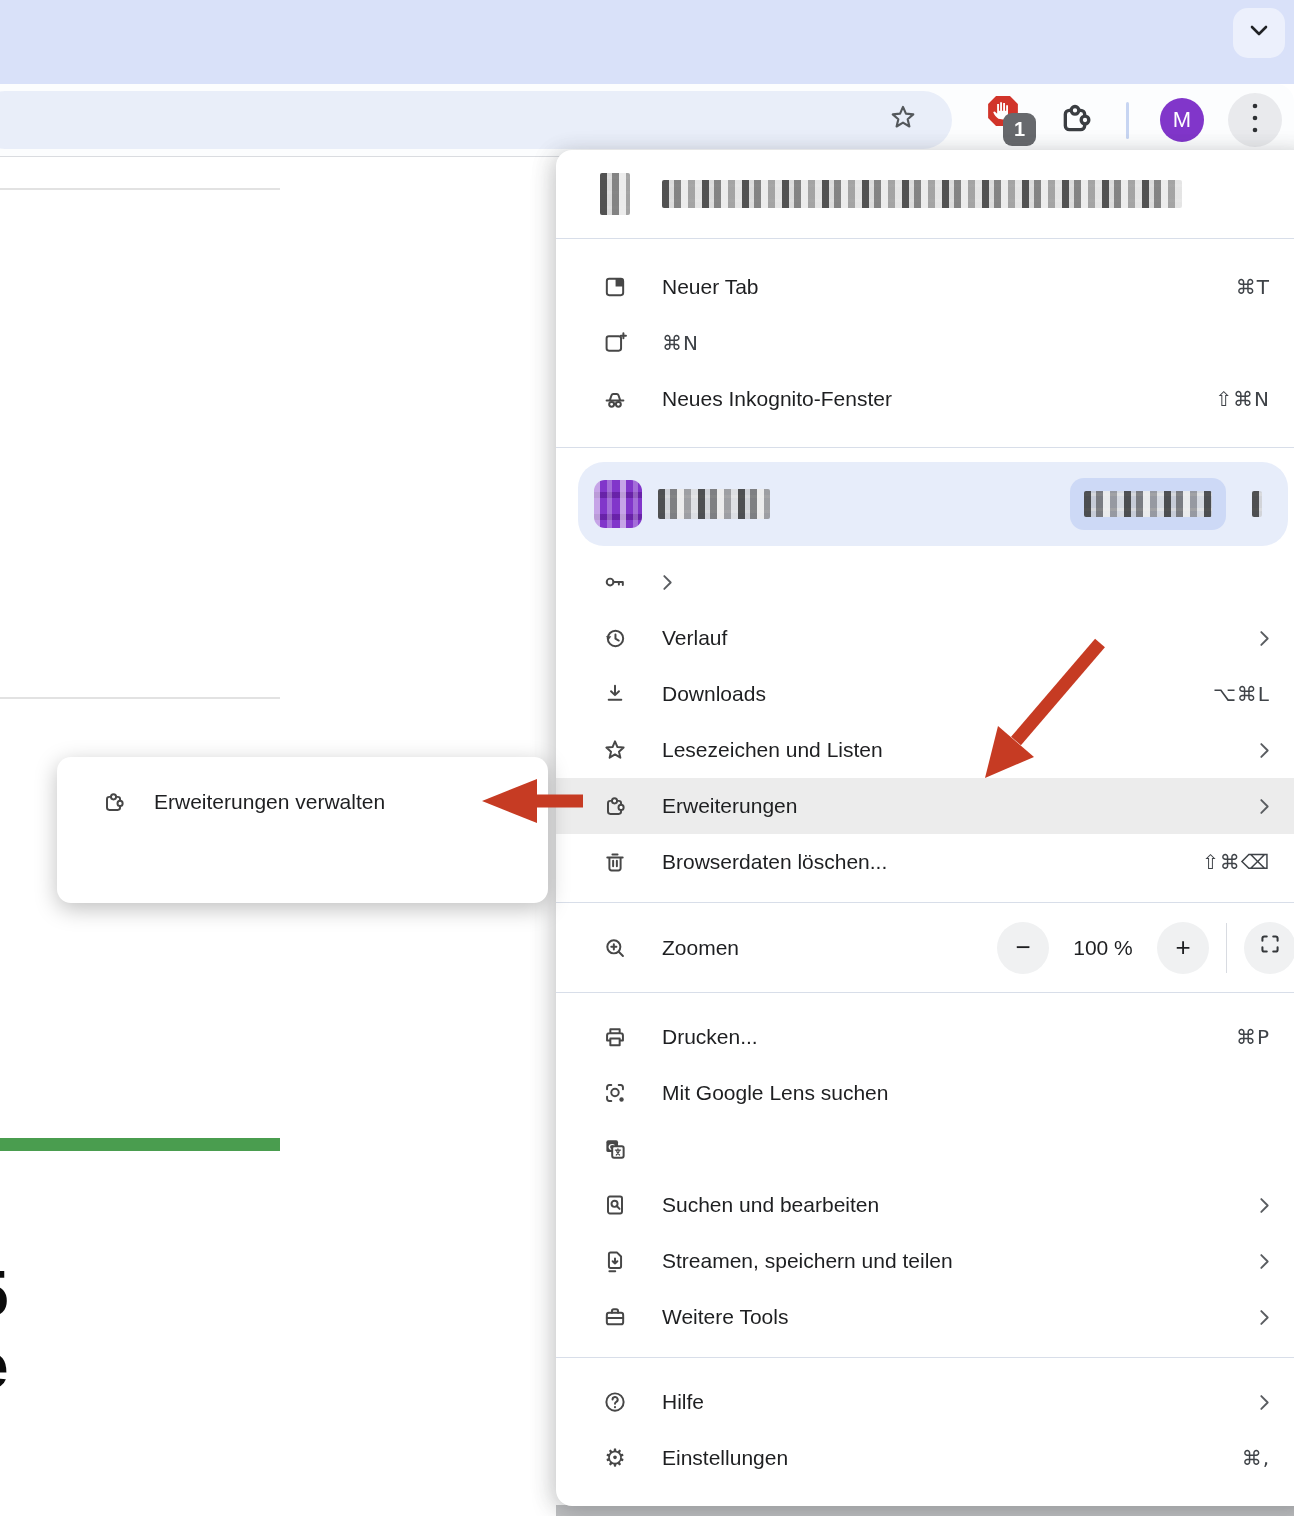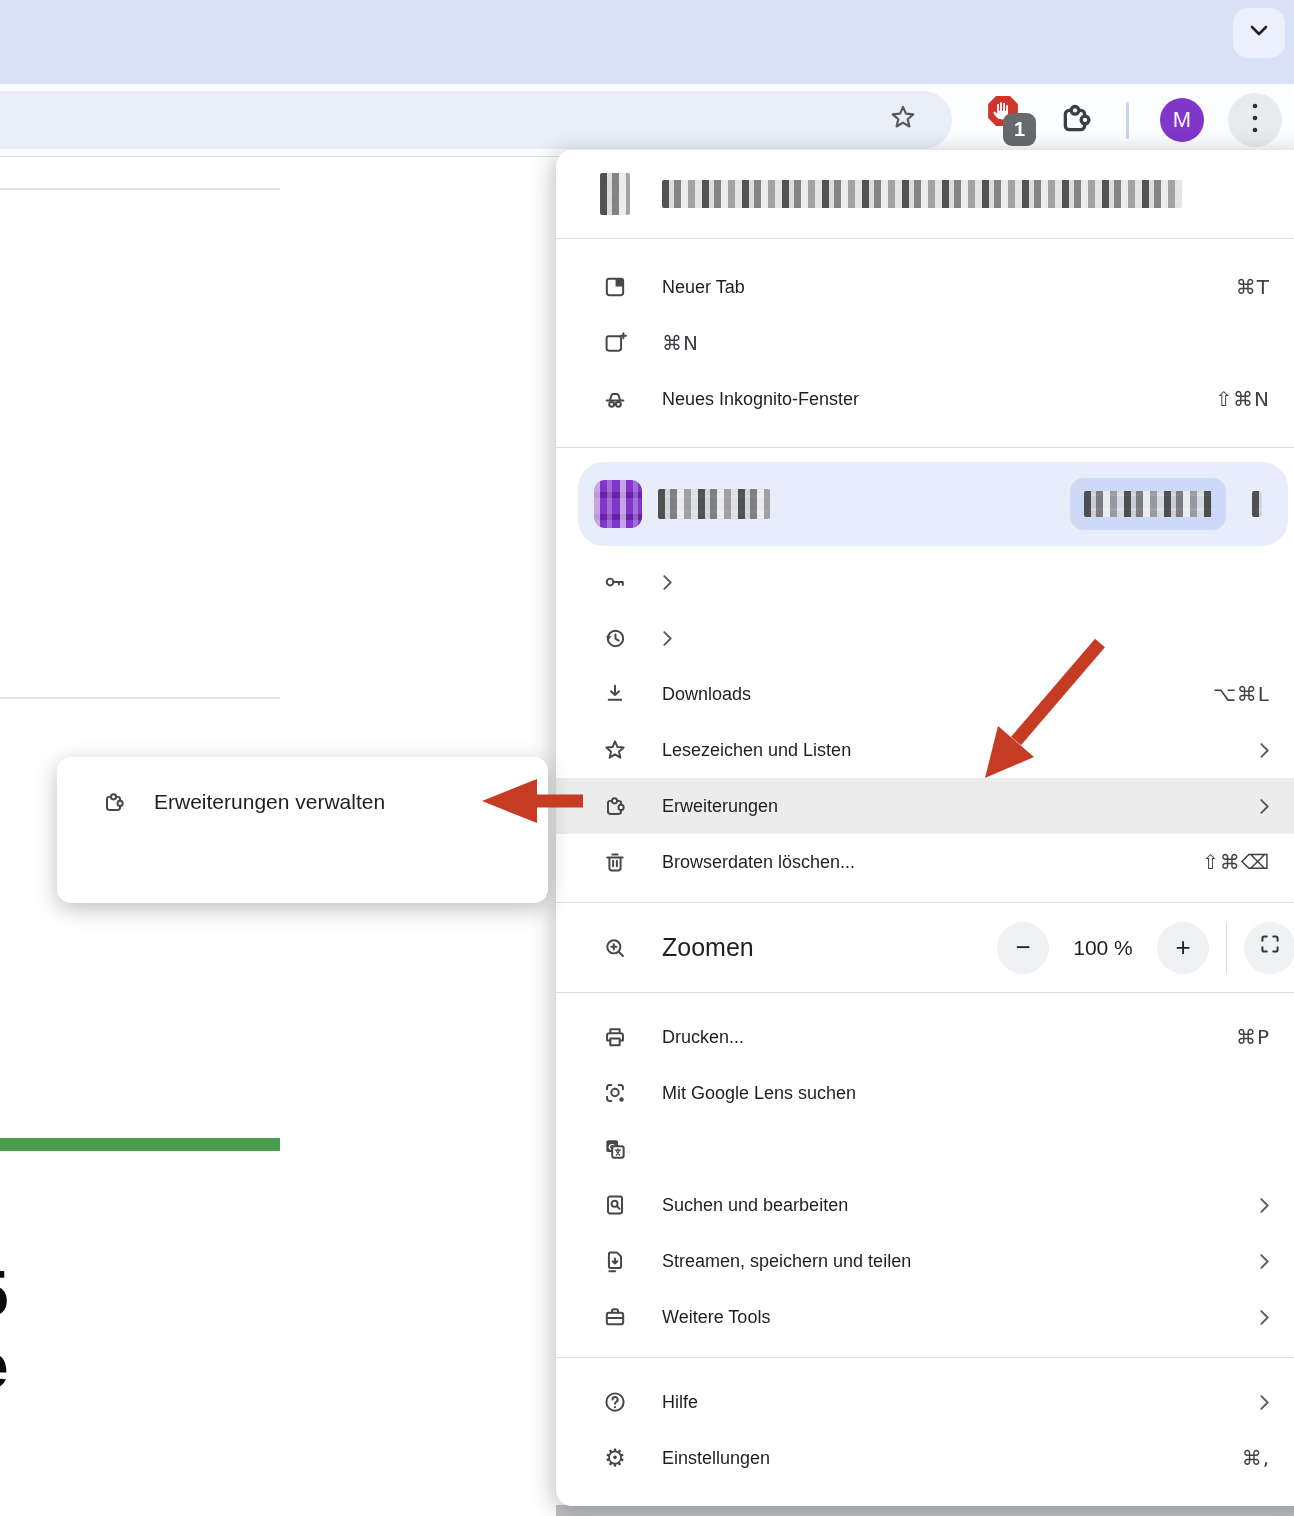--- a/index.html
+++ b/index.html
@@ -41,41 +41,41 @@
   .m-header .h-icon{width:30px;height:42px;margin-right:32px;}
   .m-header .h-title{width:520px;height:28px;}
   .sec{display:flex;flex-direction:column;}
   .sec-new{padding:20px 0;}
   .sec-main{padding:2px 0 12px 0;}
   .sec-tools{padding:16px 0 12px 0;}
   .sec-bottom{padding:16px 0 20px 0;}
   .mi{height:56px;display:flex;align-items:center;padding:0 44px;cursor:pointer;}
   .mi.hl{background:var(--highlight,#ececec);}
   .mi .ic{width:30px;height:30px;margin-right:32px;display:flex;align-items:center;justify-content:center;flex:none;}
-  .mi .lbl{flex:1;font-size:18px;color:#1e1f21;white-space:nowrap;}
+  .mi .lbl{flex:1;font-size:21px;color:#1e1f21;white-space:nowrap;}
   .sc{font-size:20px;color:#3f4348;white-space:nowrap;letter-spacing:1px;
     font-family:"DejaVu Sans","Liberation Sans",sans-serif;}
   .chev{display:flex;align-items:center;}
   
   .profile-wrap{height:104px;padding:14px 26px 6px 22px;box-sizing:border-box;}
   .profile{height:84px;background:#e7edfa;border-radius:26px;display:flex;align-items:center;
     padding:0 16px;cursor:pointer;}
   .p-avatar{width:48px;height:48px;border-radius:11px;flex:none;
     background-color:var(--avatar,#8136ca);
     background-image:repeating-linear-gradient(90deg,rgba(255,255,255,.55) 0 6px,transparent 6px 13px,rgba(255,255,255,.28) 13px 18px,transparent 18px 26px),
       repeating-linear-gradient(0deg,transparent 0 8px,rgba(80,15,135,.5) 8px 14px,transparent 14px 22px);}
   .p-name{width:112px;height:30px;margin-left:16px;}
   .p-pill{margin-left:auto;width:156px;height:52px;border-radius:14px;background:#cdd9f6;
     display:flex;align-items:center;justify-content:center;cursor:pointer;}
   .p-pill .mosaic{width:128px;height:26px;}
   .p-dash{width:10px;height:26px;margin:0 10px 0 26px;}
   
   .zoom-row{height:89px;display:flex;align-items:center;padding:0 18px 0 44px;}
   .zoom-row .ic{width:30px;height:30px;margin-right:32px;display:flex;align-items:center;justify-content:center;}
-  .zoom-row .lbl{font-size:25px;color:#1e1f21;flex:1;}
+  .zoom-row .lbl{font-size:21px;color:#1e1f21;flex:1;}
   .round-btn{width:52px;height:52px;border-radius:50%;background:#f0f1f2;display:flex;
     align-items:center;justify-content:center;cursor:pointer;flex:none;
     font-size:26px;color:#1e1f21;}
   .zoom-val{width:108px;text-align:center;font-size:21px;color:#1e1f21;}
   .zoom-vsep{width:1px;height:50px;background:#d8dbe1;margin:0 17px;}
   
   .submenu{position:absolute;left:57px;top:757px;width:491px;height:146px;background:#fff;
     border-radius:14px;box-shadow:0 6px 22px rgba(0,0,0,.25);padding:17px 0;box-sizing:border-box;
     display:flex;flex-direction:column;z-index:20;}
   .smi{height:56px;display:flex;align-items:center;padding:0 30px 0 42px;cursor:pointer;}
@@ -212,20 +212,21 @@
         </span>
       </div>
       <div class="mi">
         <span class="ic">
           <svg width="28" height="28" viewBox="0 0 24 24" fill="none" stroke="#474747" stroke-width="1.7" stroke-linecap="round" stroke-linejoin="round">
             <circle cx="12.4" cy="12.4" r="6.6"></circle>
             <path d="M4.2 10.6 h4.6 l-2.3 3.2 z" fill="#474747" stroke="none"></path>
             <path d="M12.4 9 v3.6 l2.8 1.6"></path>
           </svg>
         </span>
+        <span class="lbl">Verlauf</span>
         <span class="chev">
           <svg width="11" height="17" viewBox="0 0 10 16" fill="none" stroke="#5a5d61" stroke-width="1.8" stroke-linecap="round" stroke-linejoin="round">
             <path d="M2 2 l6 6 -6 6"></path>
           </svg>
         </span>
       </div>
       <div class="mi">
         <span class="ic">
           <svg width="28" height="28" viewBox="0 0 24 24" fill="none" stroke="#474747" stroke-width="1.7" stroke-linecap="round" stroke-linejoin="round">
             <path d="M12 5 v7.8 M8.6 9.6 l3.4 3.4 3.4-3.4 M6.6 17 h10.8"></path>

